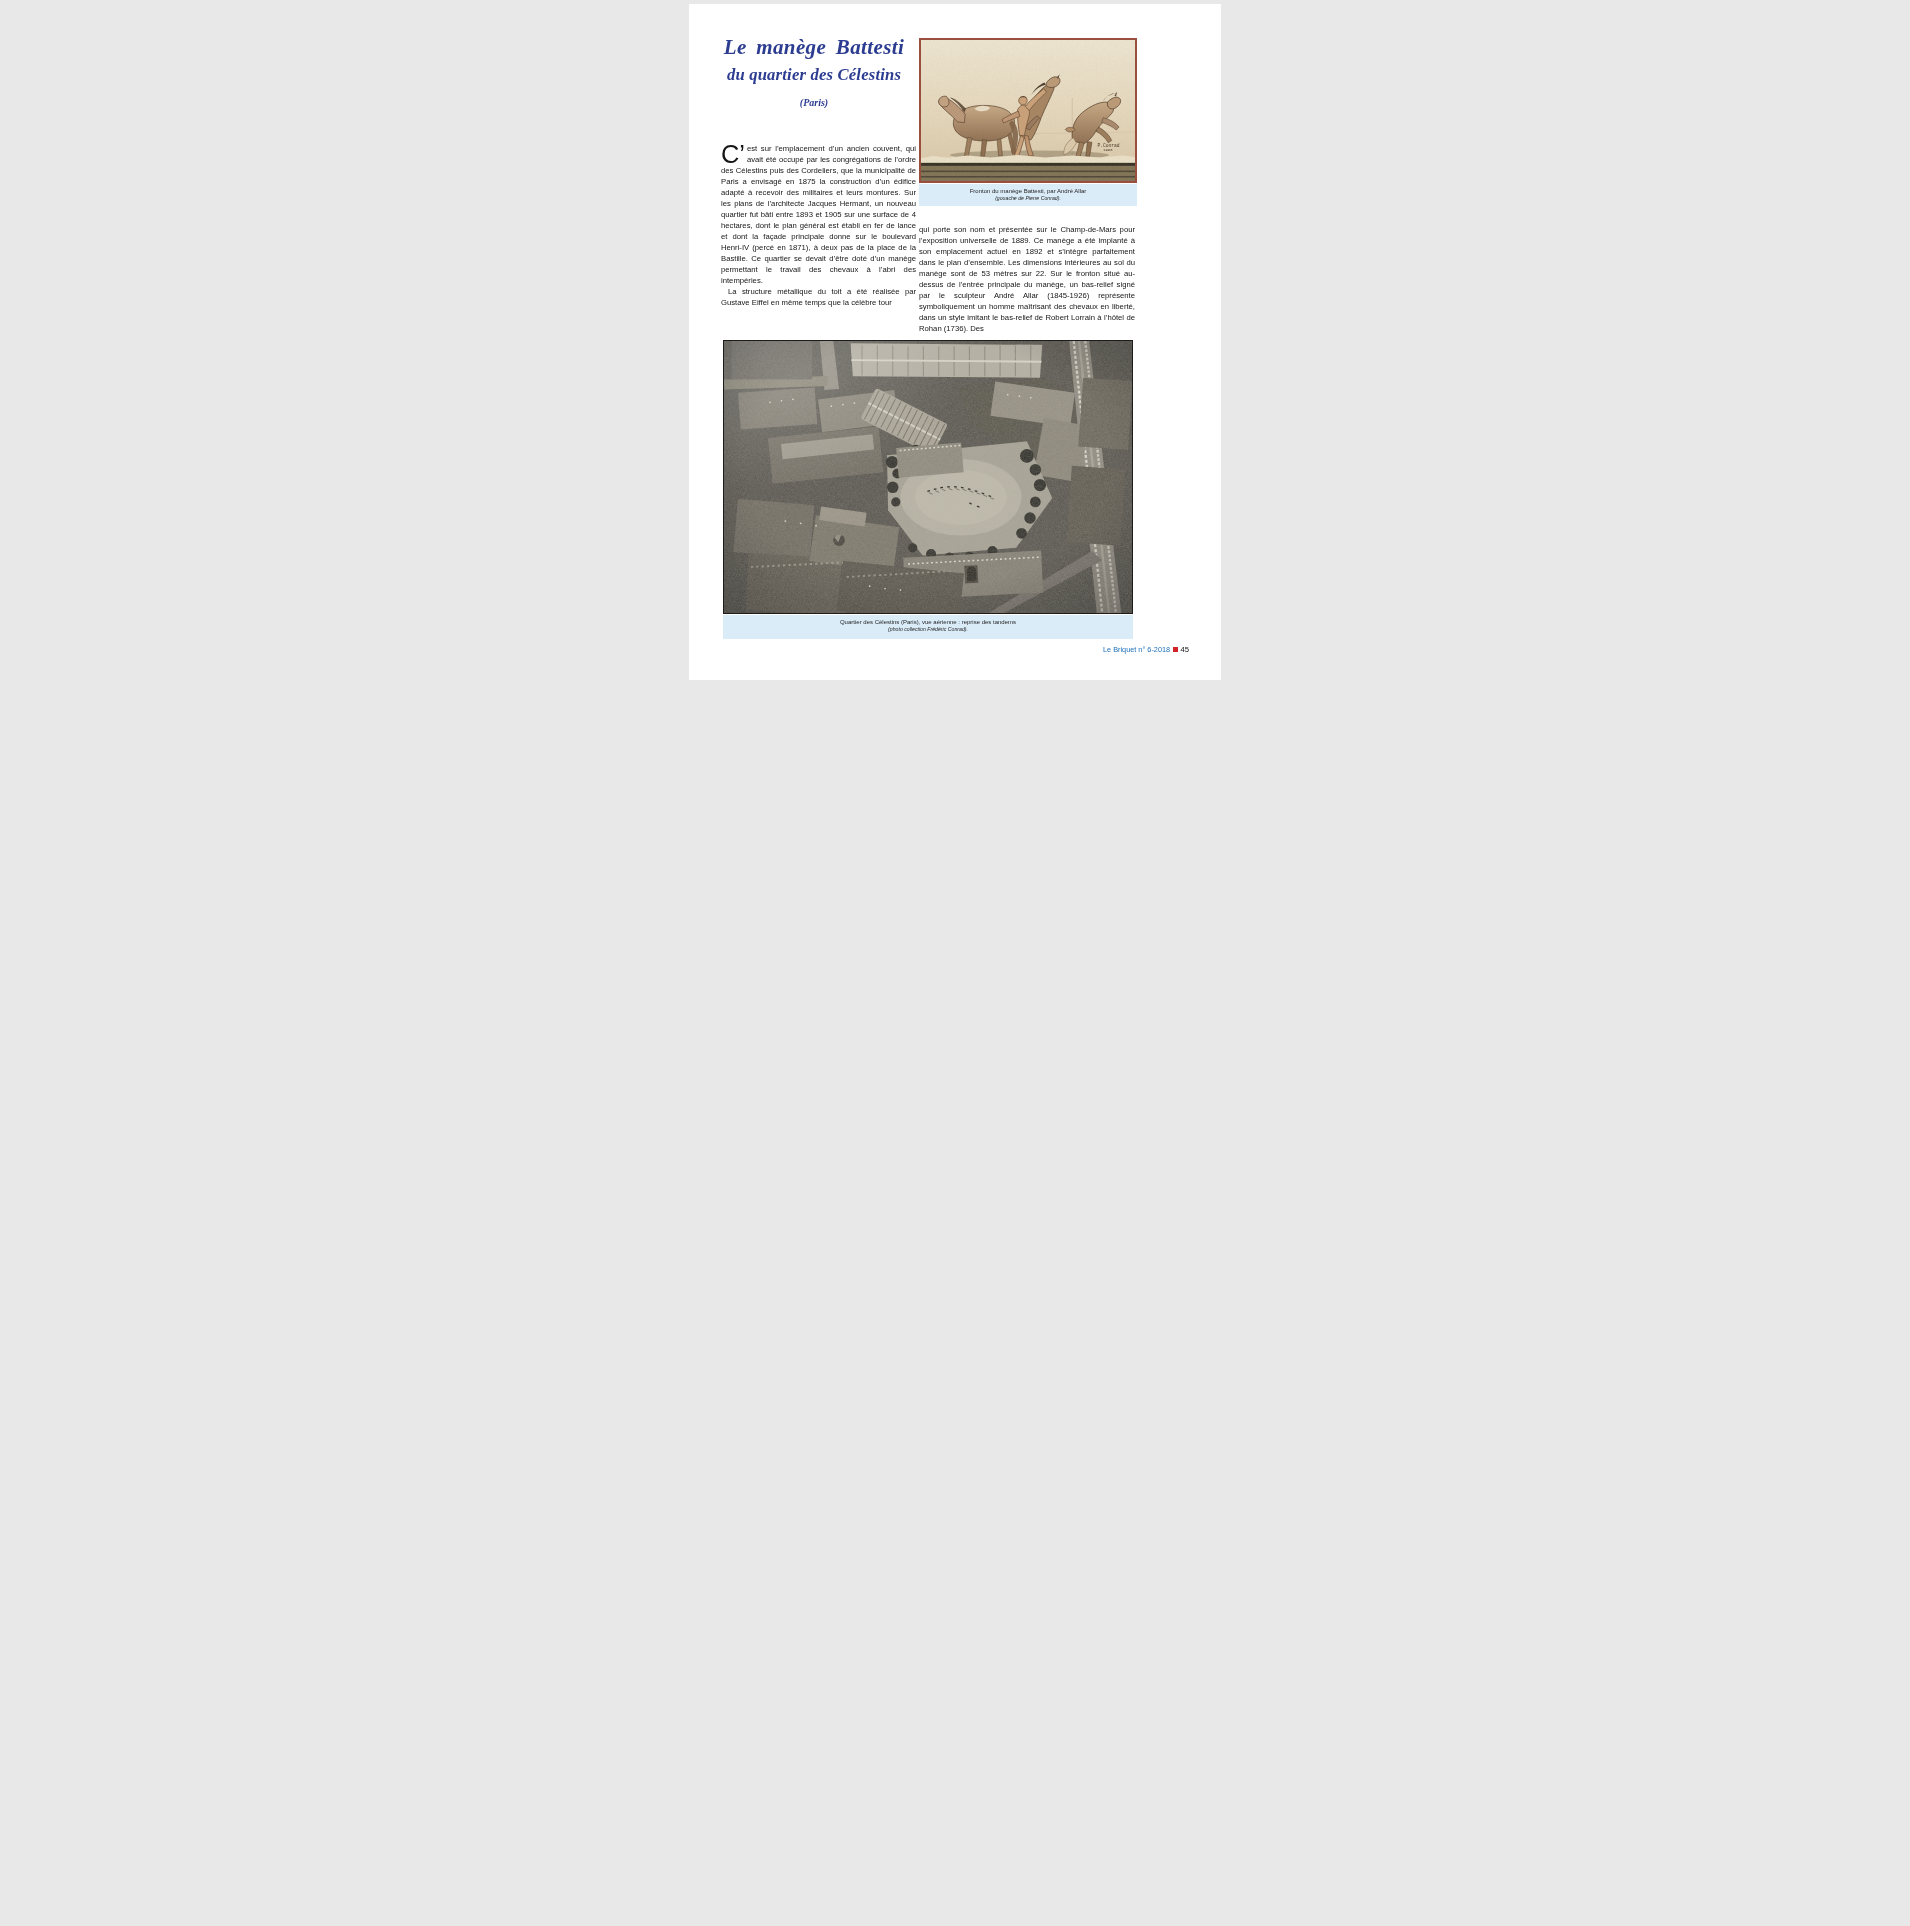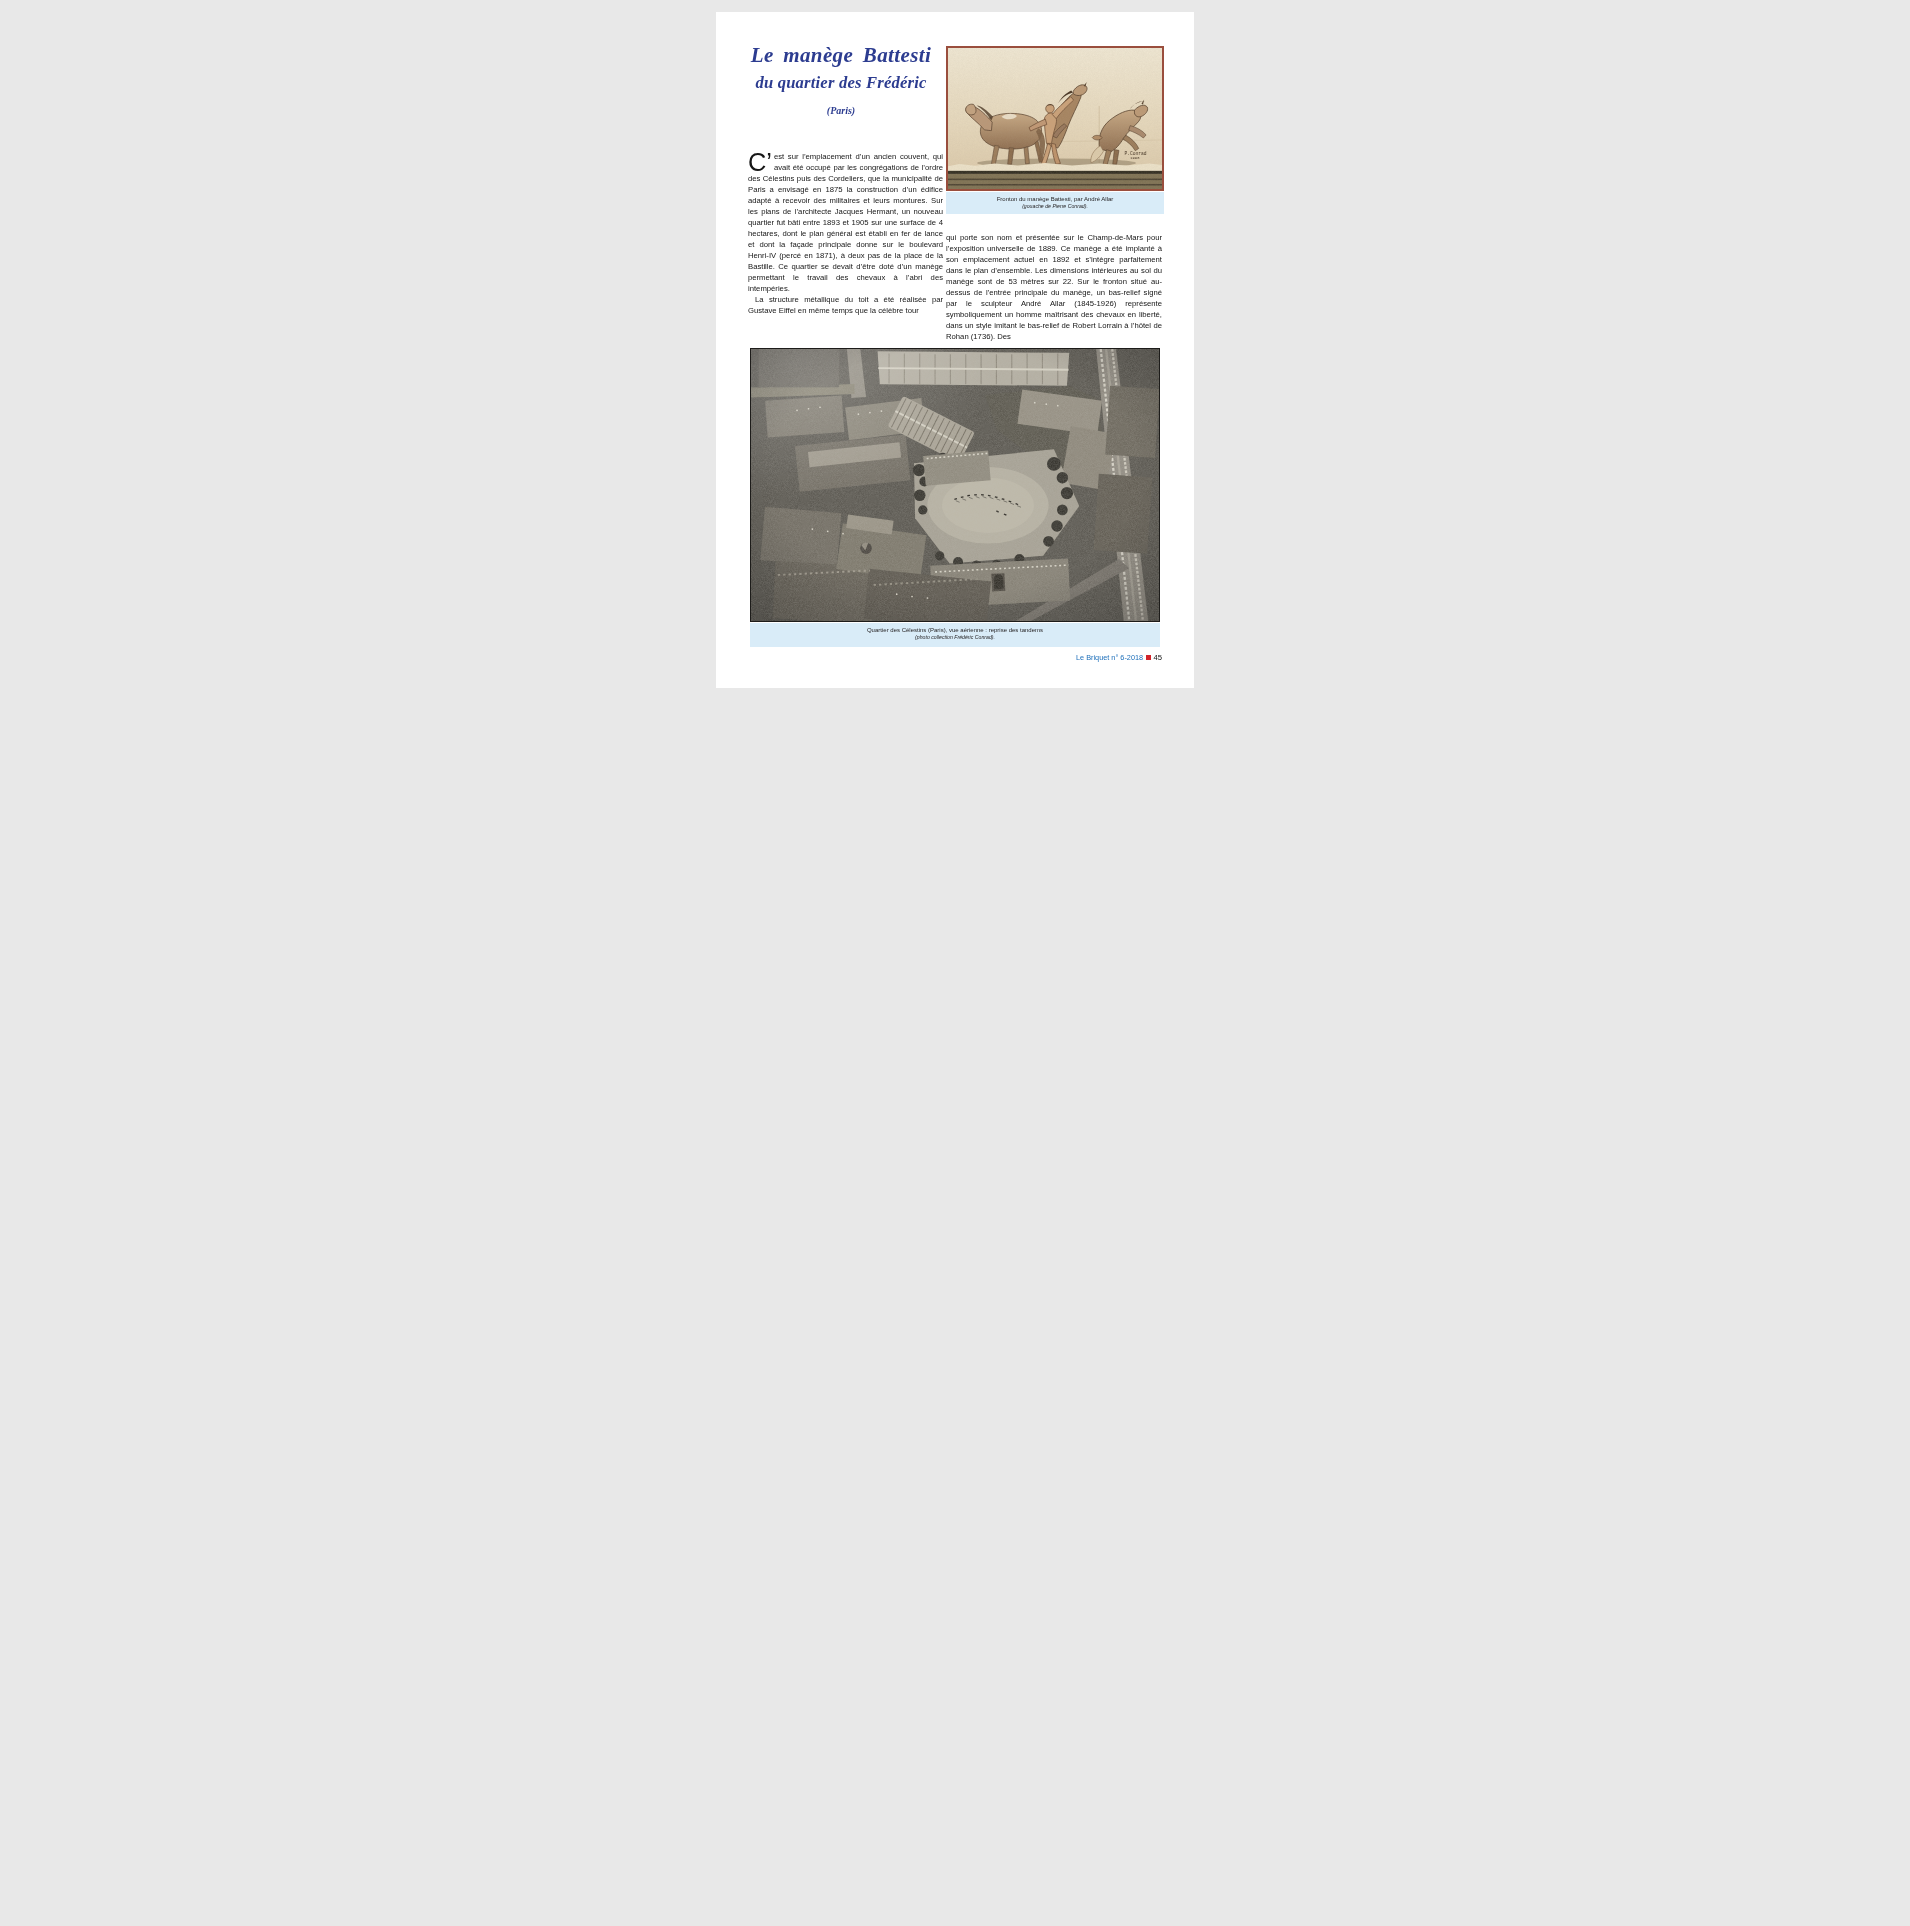--- a/index.html
+++ b/index.html
@@ -1,19 +1,19 @@
 <!DOCTYPE html>
 <html lang="fr" style="font-size:6.2px"><head>
 <meta charset="utf-8">
 <style>
   html,body{margin:0;padding:0;background:#e8e8e8;}
   .page{
     position:relative;
-    width:478px;height:676px;
-    margin:12px auto;
+    width:532px;height:676px;
+    margin:4px auto;
     background:#ffffff;
     overflow:hidden;
     font-family:"Liberation Sans", sans-serif;
     color:#1b1b1b;
   }
   
   .title-block{
     position:absolute;left:23px;top:32px;width:204px;
     text-align:center;color:#2c3c90;
     font-family:"Liberation Serif", serif;
@@ -70,21 +70,21 @@
   .footer-square{width:5px;height:5px;background:#d2232a;margin-top:0.8px;}
   .footer-page{color:#141414;font-size:7.7px;font-weight:normal;}
 </style>
 </head>
 <body>
 
 <div class="page">
 
   <div class="title-block">
     <div class="title-l1">Le manège Battesti</div>
-    <div class="title-l2">du quartier des Frédéric</div>
+    <div class="title-l2">du quartier des Célestins</div>
     <div class="title-l3">(Paris)</div>
   </div>
 
   <figure class="fronton" style="margin:0">
     <svg viewBox="0 0 552 365" preserveAspectRatio="none" aria-hidden="true">
       <defs>
         <linearGradient id="bgF" x1="0" y1="0" x2="0" y2="1">
           <stop offset="0" stop-color="#f0e8d4"></stop>
           <stop offset="0.55" stop-color="#e6d8bc"></stop>
           <stop offset="1" stop-color="#d9c6a6"></stop>

